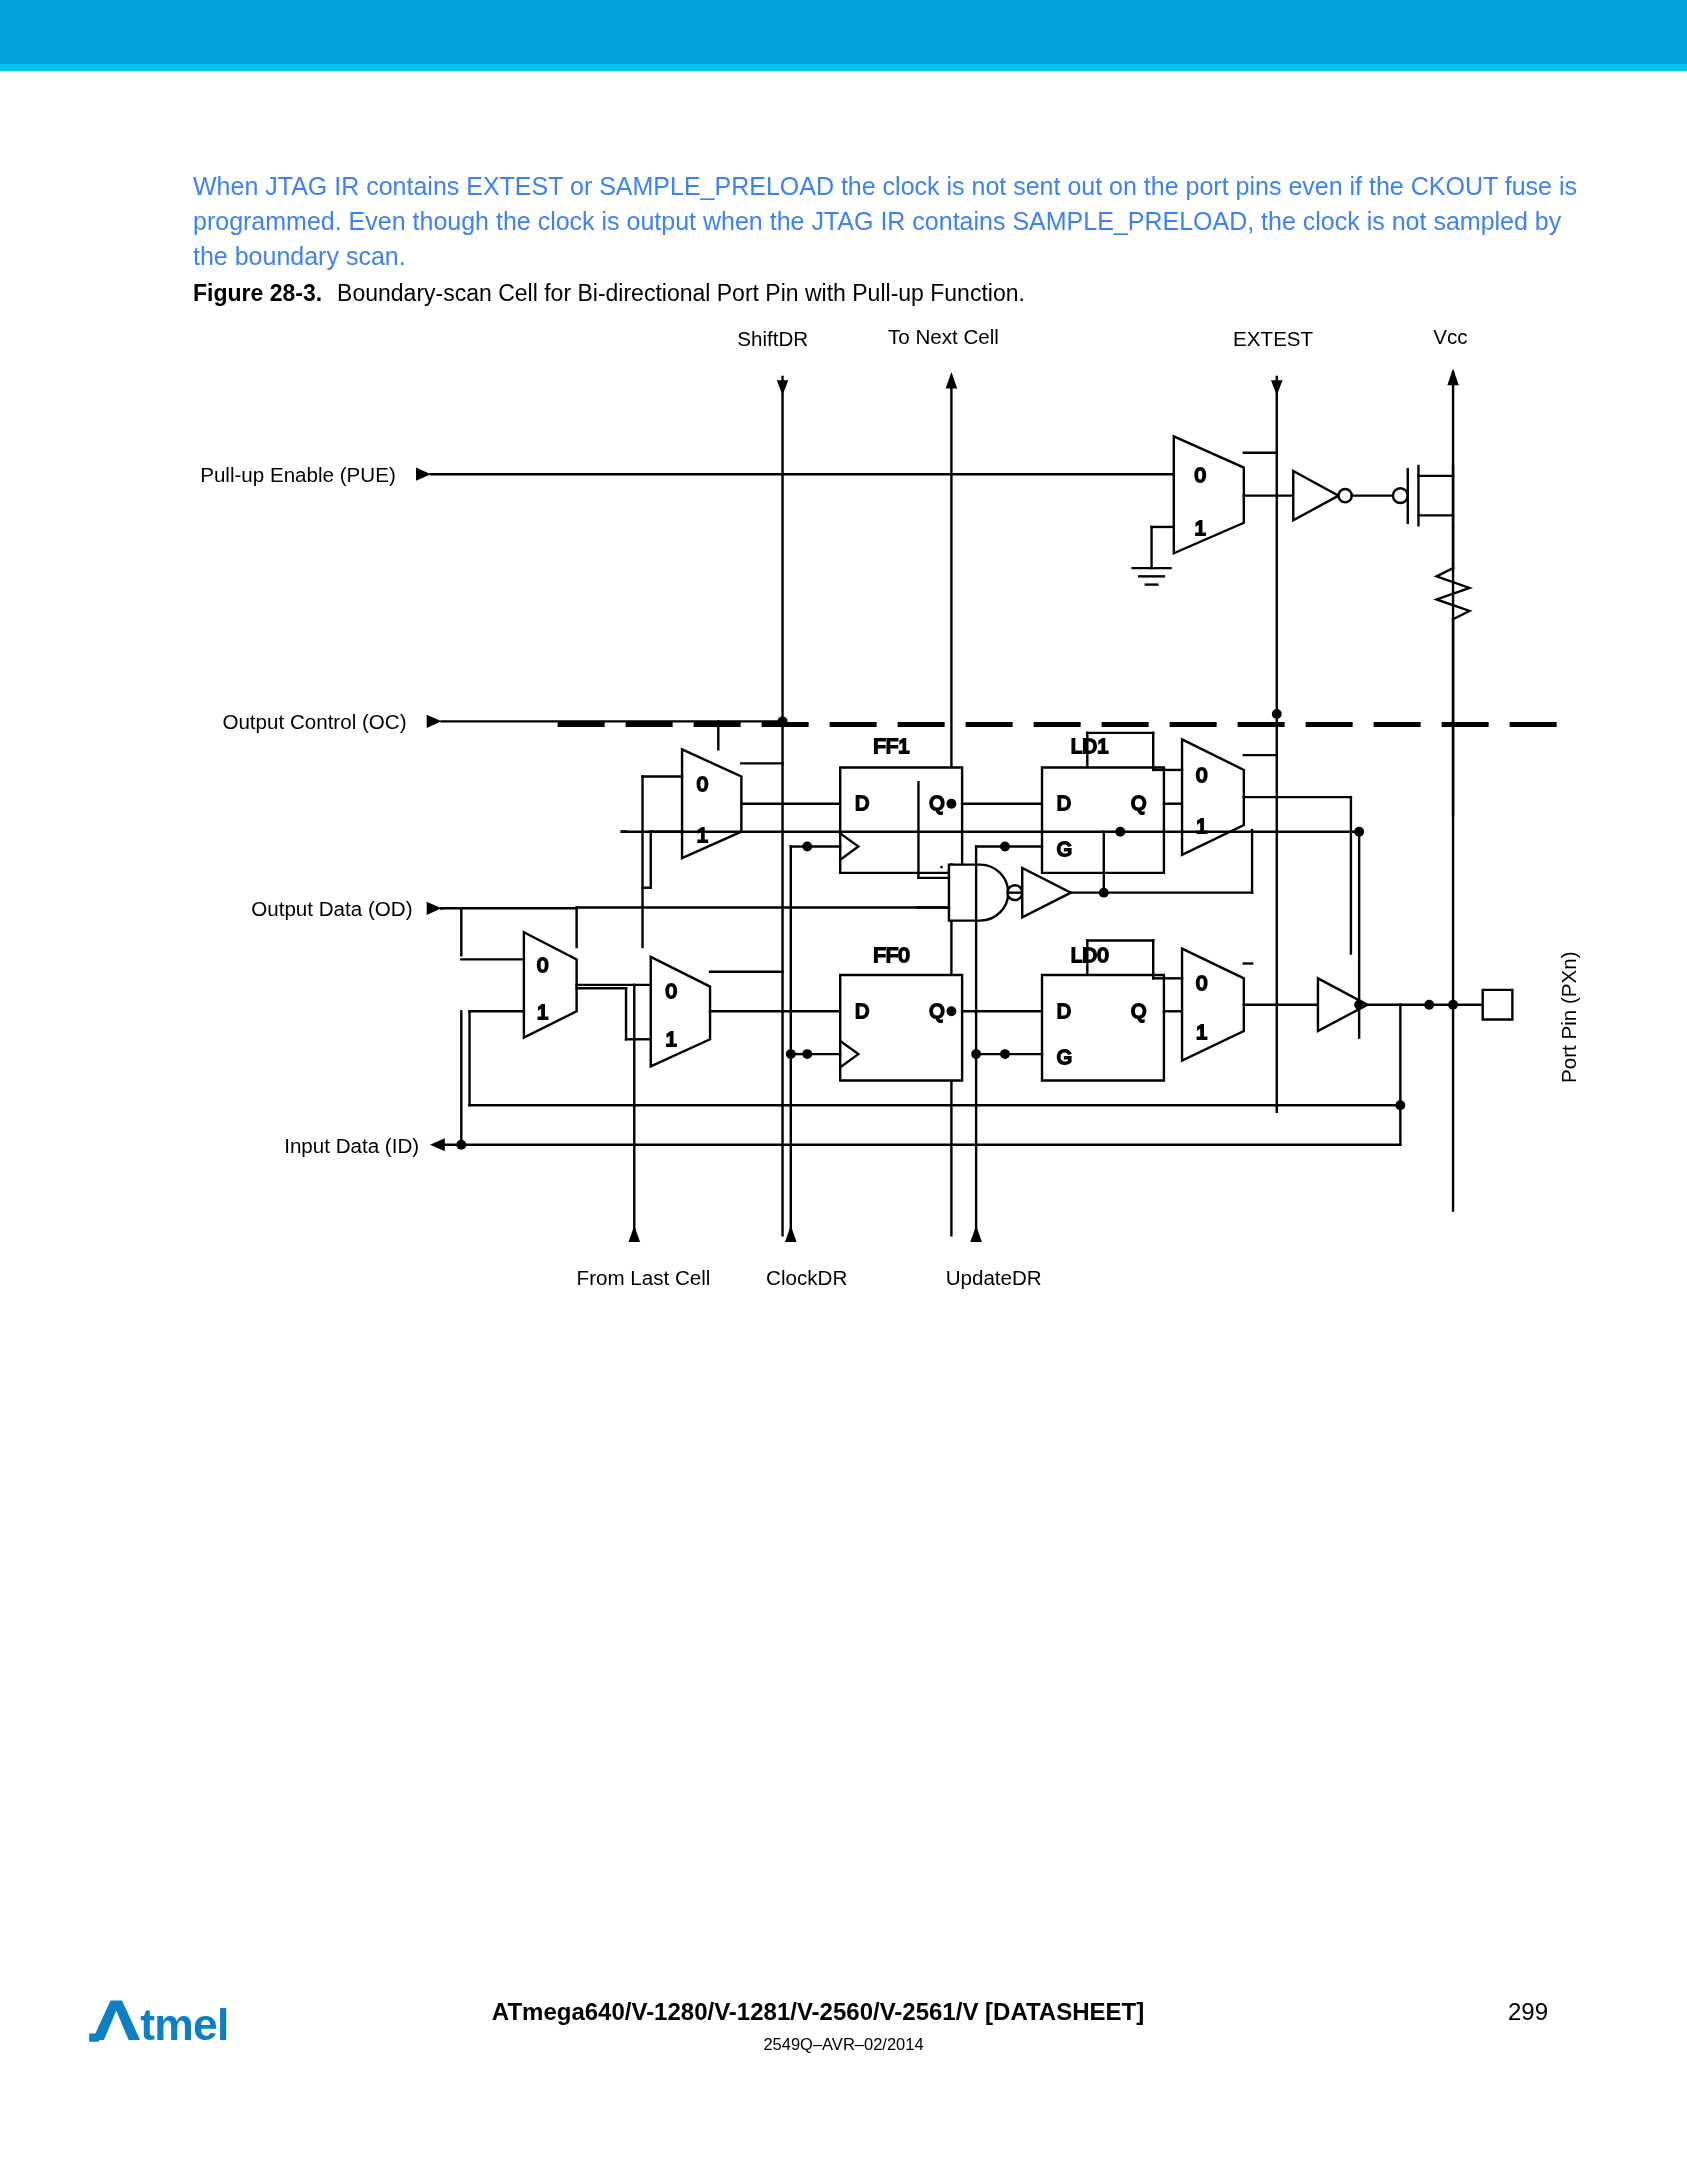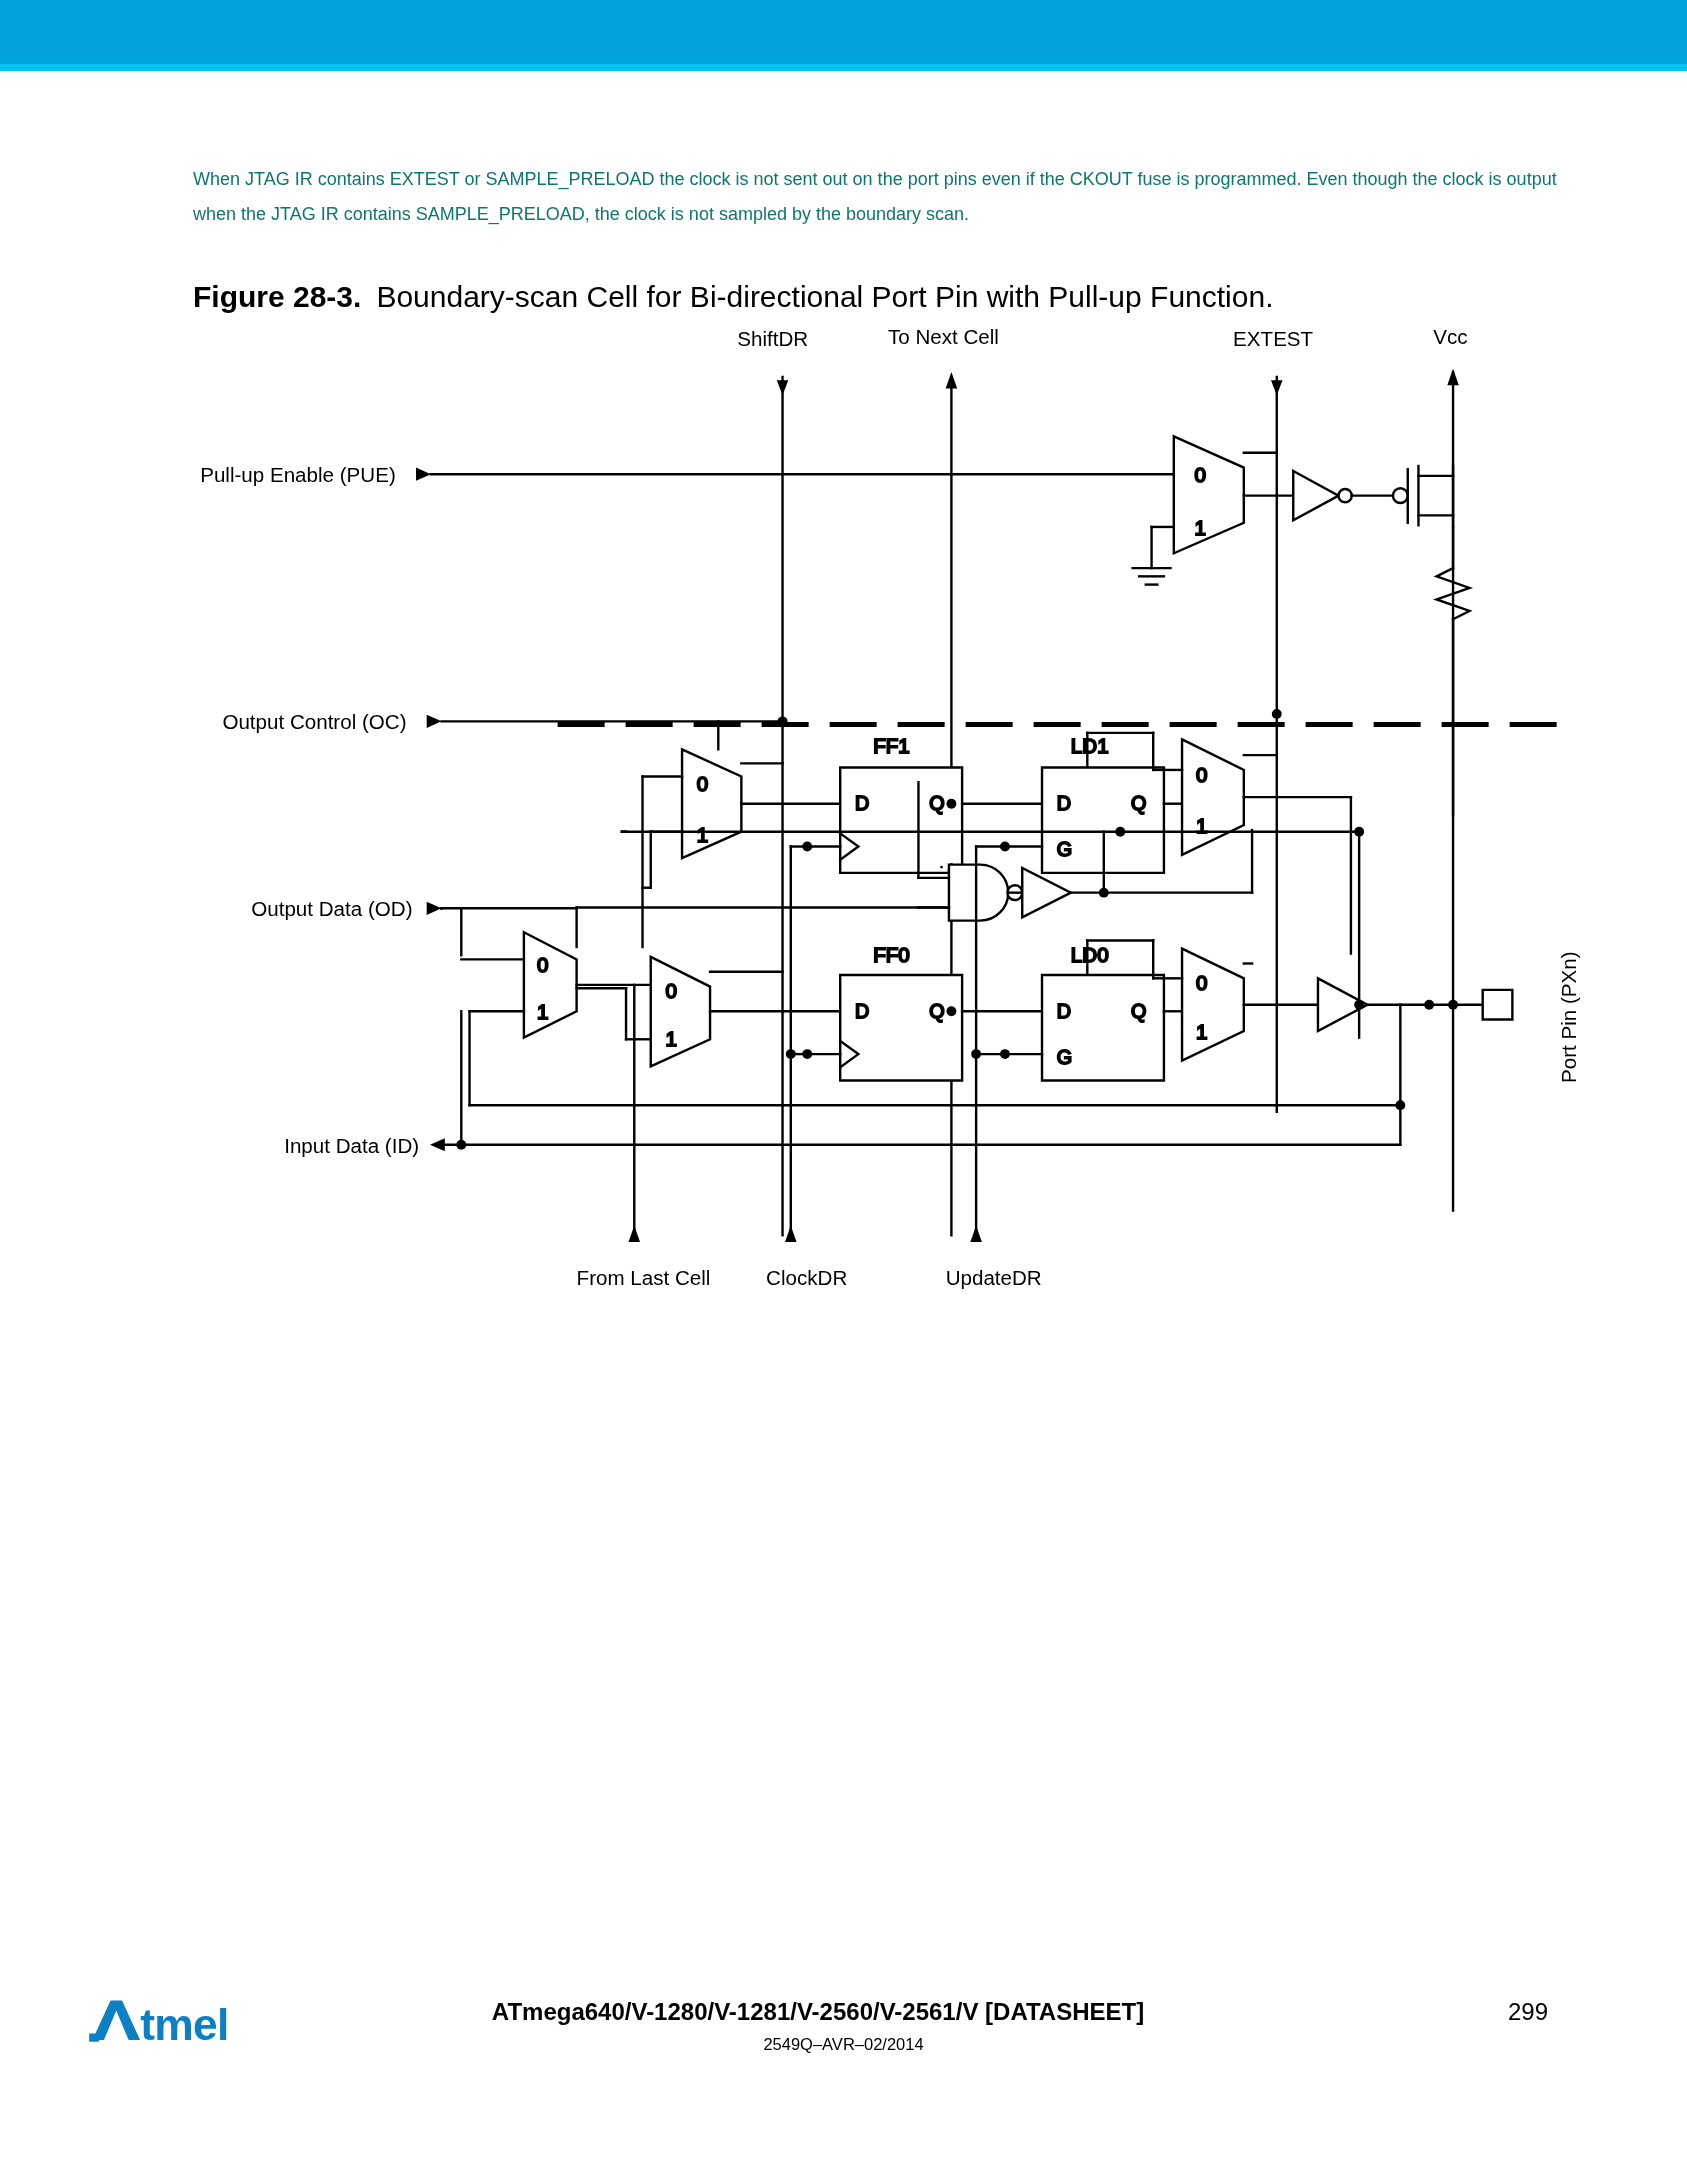--- a/index.html
+++ b/index.html
@@ -27,29 +27,29 @@
     top: 64px; left: 0;
     width: 1687px;
     height: 6.6px;
     background: #00c4f0;
   }
   .body-text {
     position: absolute;
     left: 193px;
     top: 144px;
     width: 1392px;
-    font-size: 18px;
+    font-size: 25px;
     line-height: 35px;
-    color: #0f766e;
+    color: #3b82f6;
   }
   .fig-caption {
     position: absolute;
     left: 193px;
     top: 280px;
-    font-size: 30px;
+    font-size: 23px;
   }
   .fig-caption b { font-weight: bold; }
   .fig-caption .cap-text { margin-left: 15px; font-weight: normal;}
 
   .figure-area {
     position: absolute;
     left: 0;
     top: 321px;
     width: 1687px;
     height: 1285px;

